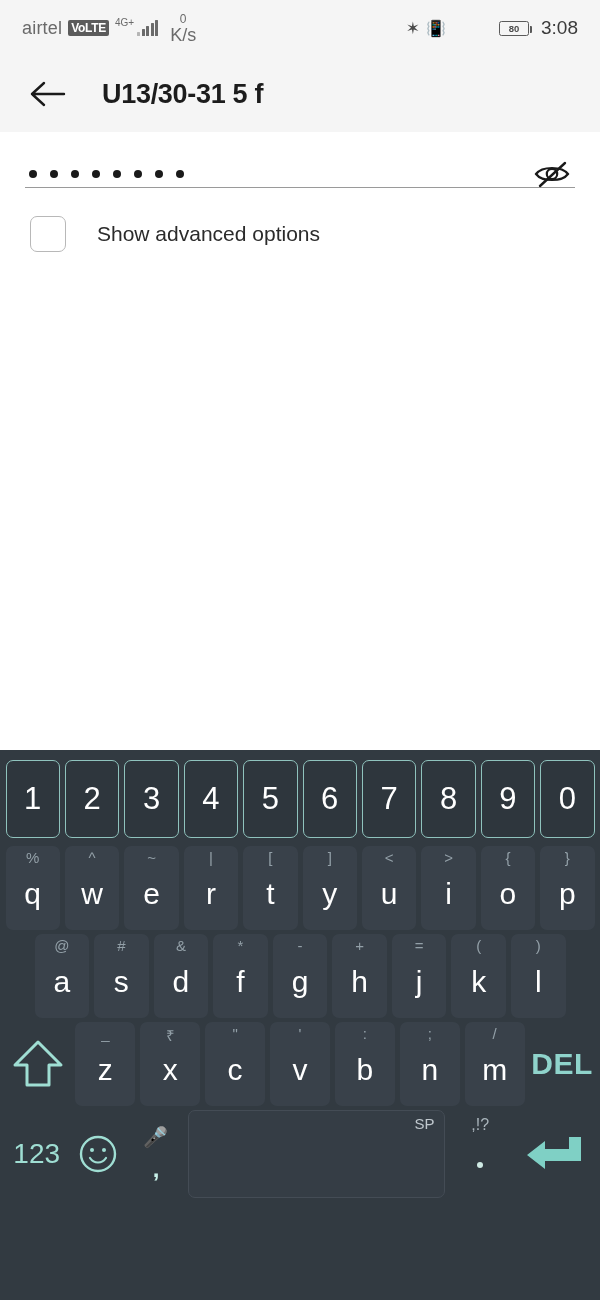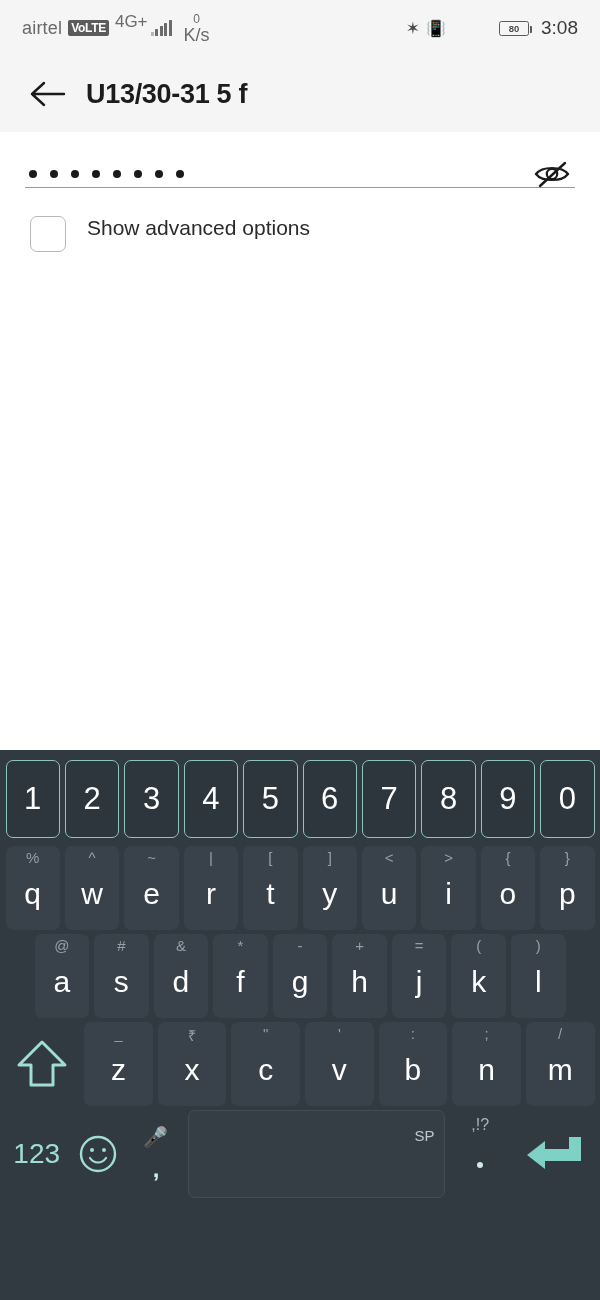--- a/index.html
+++ b/index.html
@@ -20,21 +20,21 @@
     padding:17px 22px;
     color:#4a4a4a;
   }
   .sb-left, .sb-right{ display:flex; align-items:center; gap:6px; }
   .carrier{ font-size:18px; color:#6a6a6a; letter-spacing:.2px;}
   .volte{
     background:#5b5b5b; color:#fff; font-size:12px; font-weight:bold;
     padding:2px 3px; border-radius:2px; letter-spacing:-.3px;
     line-height:1.05;
   }
-  .net4g{ font-size:17px; color:#6a6a6a; position:relative; top:-6px; margin-right:-3px;}
+  .net4g{ font-size:10px; color:#6a6a6a; position:relative; top:-6px; margin-right:-3px;}
   .bars{ display:flex; align-items:flex-end; gap:1.5px; height:16px; }
   .bars i{ display:block; width:3px; background:#6a6a6a; border-radius:.5px;}
   .bars i:nth-child(1){height:4px; background:#b5b5b5;}
   .bars i:nth-child(2){height:7px;}
   .bars i:nth-child(3){height:10px;}
   .bars i:nth-child(4){height:13px;}
   .bars i:nth-child(5){height:16px;}
   .speed{ display:flex; flex-direction:column; align-items:center; line-height:1;
           font-size:11px; color:#6a6a6a; margin-left:6px;}
   .speed .num{ font-size:12px; }
@@ -46,37 +46,37 @@
     position:relative; display:flex; align-items:center; justify-content:center;
     font-size:9.5px; color:#4a4a4a; font-weight:bold;margin-left:48px;
   }
   .batt::after{content:""; position:absolute; right:-4px; top:4px; width:2.5px;
                height:7px; background:#5a5a5a; border-radius:0 1px 1px 0;}
   .clock{ font-size:19px; color:#3a3a3a; margin-left:6px;}
 
   
   .appbar{
     height:76px; width:600px; background:#f5f5f5;
-    display:flex; align-items:center; padding:0 28px; gap:18px;
+    display:flex; align-items:center; padding:0 28px; gap:34px;
   }
   .back-arrow{ width:40px; height:40px; display:flex; align-items:center; justify-content:center; }
   .title{ font-size:27px; color:#1c1c1c; font-weight:bold; letter-spacing:-.3px;}
 
   
   .content{ background:#ffffff; width:600px; height:618px; position:relative; }
   .pw-row{
     display:flex; align-items:center; justify-content:space-between;
     margin:0 25px; padding-top:28px; height:56px;
     border-bottom:1.6px solid #9a9a9a;
   }
   .dots{ display:flex; gap:13px; align-items:center; padding-left:4px;}
   .dots span{ width:8px; height:8px; border-radius:50%; background:#1a1a1a; display:block;}
   .eye-off{ width:46px; height:46px; display:flex; align-items:center; justify-content:center;}
 
-  .adv-row{ display:flex; gap:21px; margin:28px 0 0 30px; }
+  .adv-row{ display:flex; align-items:center; gap:31px; margin:28px 0 0 30px; }
   .checkbox{ width:36px; height:36px; border:1.8px solid #b8b8b8; border-radius:7px; background:#fff;}
   .adv-label{ font-size:21px; color:#2b2b2b; }
 
   
   .actions{
     position:absolute; left:0; bottom:22px; width:600px;
     display:flex; gap:20px; padding:0 25px;
   }
   .btn{
     flex:1; height:57px; background:#f2f2f2; border-radius:7px; border:none;
@@ -118,21 +118,21 @@
   .bk{
     display:flex; align-items:center; justify-content:center; position:relative;
     margin:2px 2.5px; border-radius:7px;
   }
   .k123{ flex:1.1; color:#9fded3; font-size:28px; }
   .kemoji{ flex:.9; }
   .kmic{ flex:.95; flex-direction:column; }
   .kmic .mic{ font-size:20px; color:#c3ccd2; margin-bottom:6px;}
   .kmic .comma{ font-size:24px; color:#c9f2ea; font-weight:bold; }
   .kspace{ flex:4.5; border:1.2px solid #444c55; background:#353d45; }
-  .kspace .sp{ position:absolute; top:4px; right:10px; font-size:15px; color:#c0c8ce;margin-top:12px;}
+  .kspace .sp{ position:absolute; top:4px; right:10px; font-size:15px; color:#c0c8ce;}
   .kperiod{ flex:1.05; flex-direction:column; }
   .kperiod .topsym{ font-size:16px; color:#a9b4bb; position:absolute; top:6px; left:0; right:0; text-align:center;}
   .kperiod .dot{ width:6px; height:6px; border-radius:50%; background:#cfeae4; margin-top:22px;}
   .kenter{ flex:1.4; }
 </style>
 </head>
 <body>
 
 <div class="statusbar">
   <div class="sb-left">
@@ -345,20 +345,23 @@
         </div>
         <div class="key krow-alpha-inner" style="background: rgb(57, 65, 74); flex: 1 1 0%;">
           <span class="sub">;</span>
           <span class="main">n</span>
         </div>
         <div class="key krow-alpha-inner" style="background: rgb(57, 65, 74); flex: 1 1 0%;">
           <span class="sub">/</span>
           <span class="main">m</span>
         </div>
       </div>
+    <div class="key del-key spacer-del">
+      <span class="del-txt">DEL</span>
+    </div>
   </div>
 
   <div class="krow krow-bottom">
     <div class="bk k123">
       <span>123</span>
     </div>
     <div class="bk kemoji">
       <svg width="46" height="46" viewBox="0 0 46 46">
         <circle cx="23" cy="23" r="17" stroke="#9fded3" stroke-width="2.4" fill="none"></circle>
         <circle cx="17" cy="19" r="2" fill="#9fded3"></circle>

